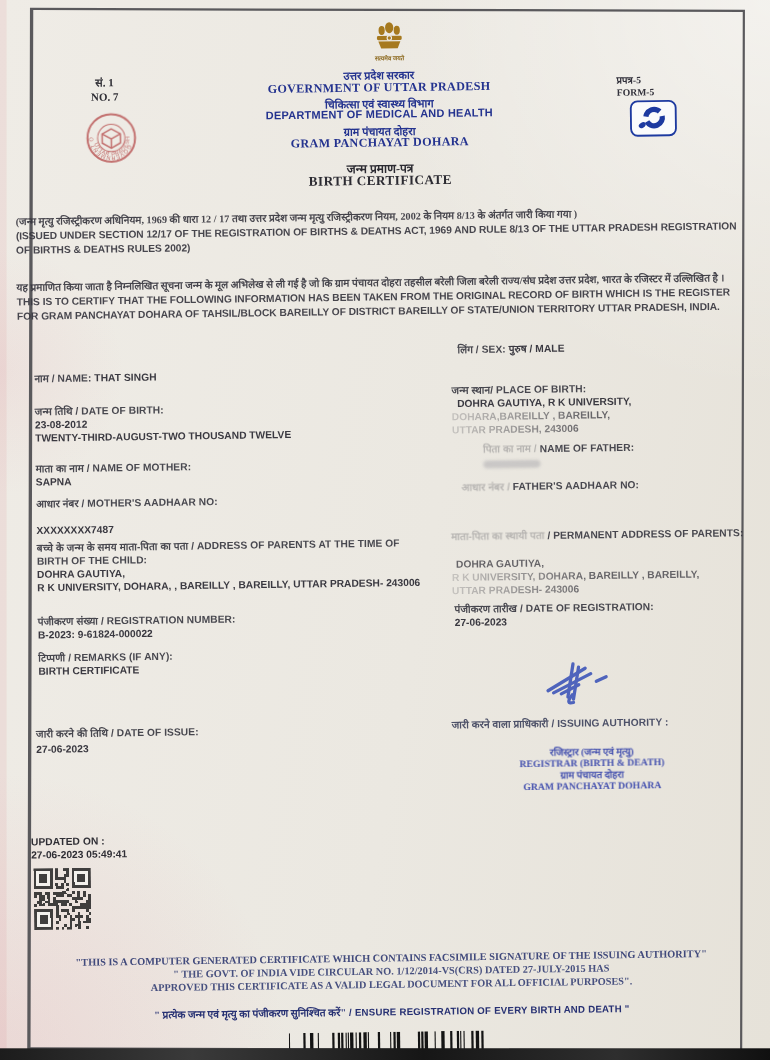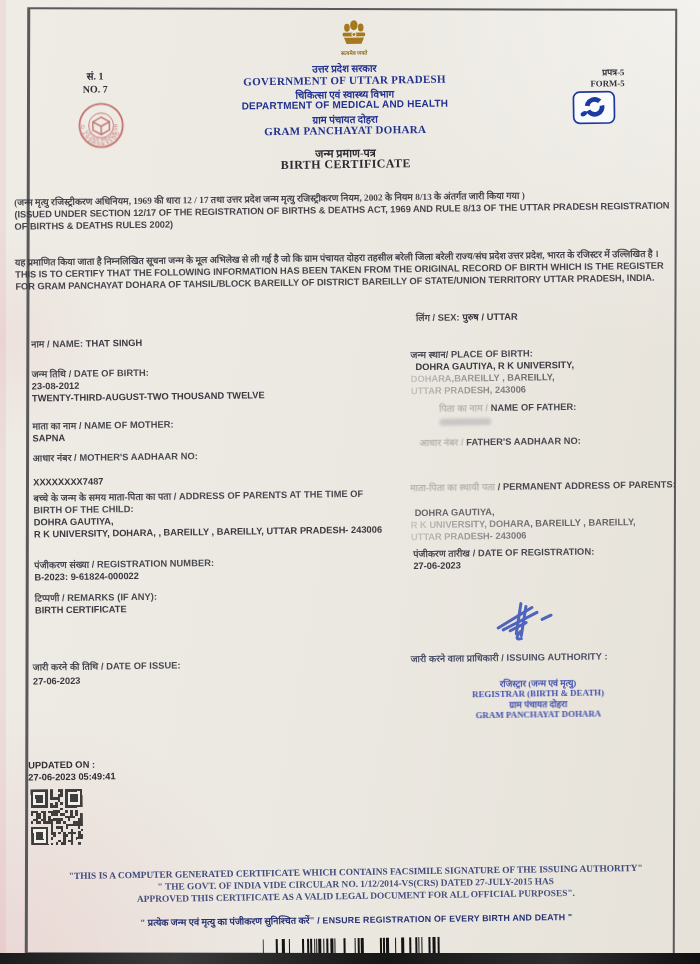--- a/index.html
+++ b/index.html
@@ -89,21 +89,21 @@
     <div class="abs hblue" style="left:150px;top:61px;width:400px;font-size:10px;">उत्तर प्रदेश सरकार</div>
     <div class="abs hblue" style="left:150px;top:74px;width:400px;font-size:11px;letter-spacing:.3px;">GOVERNMENT OF UTTAR PRADESH</div>
     <div class="abs hblue" style="left:150px;top:87px;width:400px;font-size:10px;">चिकित्सा एवं स्वास्थ्य विभाग</div>
     <div class="abs hblue en" style="left:150px;top:99px;width:400px;font-size:10px;letter-spacing:.2px;">DEPARTMENT OF MEDICAL AND HEALTH</div>
     <div class="abs hblue" style="left:150px;top:112px;width:400px;font-size:10px;">ग्राम पंचायत दोहरा</div>
     <div class="abs hblue" style="left:150px;top:124px;width:400px;font-size:11px;letter-spacing:.3px;">GRAM PANCHAYAT DOHARA</div>
 
     <div class="abs" style="left:150px;top:145px;width:400px;text-align:center;font-size:11px;font-weight:700;color:#2c2b32;">जन्म प्रमाण-पत्र</div>
     <div class="abs" style="left:150px;top:157px;width:400px;text-align:center;font-size:12px;font-weight:700;letter-spacing:.4px;color:#2c2b32;">BIRTH CERTIFICATE</div>
 
-    <div class="abs" style="left:566px;top:71px;width:64px;text-align:right;font-size:8.8px;font-weight:700;color:#33323c;line-height:11px;">
+    <div class="abs" style="left:566px;top:71px;width:64px;text-align:left;font-size:8.8px;font-weight:700;color:#33323c;line-height:11px;">
       <div>प्रपत्र-5</div>
       <div>FORM-5</div>
     </div>
     <div class="abs" style="left:576px;top:94px;width:46px;height:34px;">
       <svg class="logo-svg" viewBox="0 0 64 50" width="46" height="34">
         <rect x="2" y="2" width="60" height="46" rx="9" fill="#fafbfc" stroke="#1d3aa0" stroke-width="2.5"></rect>
         <circle cx="33" cy="24" r="11" fill="none" stroke="#1d3aa0" stroke-width="7" stroke-dasharray="24 7 24 7" transform="rotate(25 33 24)"></circle>
         <ellipse cx="17" cy="34" rx="5" ry="3.4" fill="#1d3aa0" transform="rotate(-30 17 34)"></ellipse>
         <circle cx="44" cy="26" r="2.6" fill="#1d3aa0"></circle>
       </svg>
@@ -157,21 +157,21 @@
       <div class="val">BIRTH  CERTIFICATE</div>
     </div>
 
     <div class="abs" style="left:30px;top:657px;">
       <div class="lbl">जारी करने की तिथि / DATE OF ISSUE:</div>
       <div class="val" style="margin-top:2px;">27-06-2023</div>
     </div>
 
     <div class="abs lbl" style="left:418px;top:313px;">
       <span>लिंग / SEX:</span>
-      <span class="val">पुरुष / UTTAR</span>
+      <span class="val">पुरुष / MALE</span>
     </div>
 
     <div class="abs" style="left:412px;top:350px;width:280px;">
       <div class="lbl">जन्म स्थान/ PLACE OF BIRTH:</div>
       <div class="val" style="padding-left:5px;">DOHRA GAUTIYA, R K UNIVERSITY,</div>
       <div class="val dim fadeL">DOHARA,BAREILLY , BAREILLY,</div>
       <div class="val dim fadeL">UTTAR PRADESH, 243006</div>
     </div>
 
     <div class="abs" style="left:440px;top:404px;">

